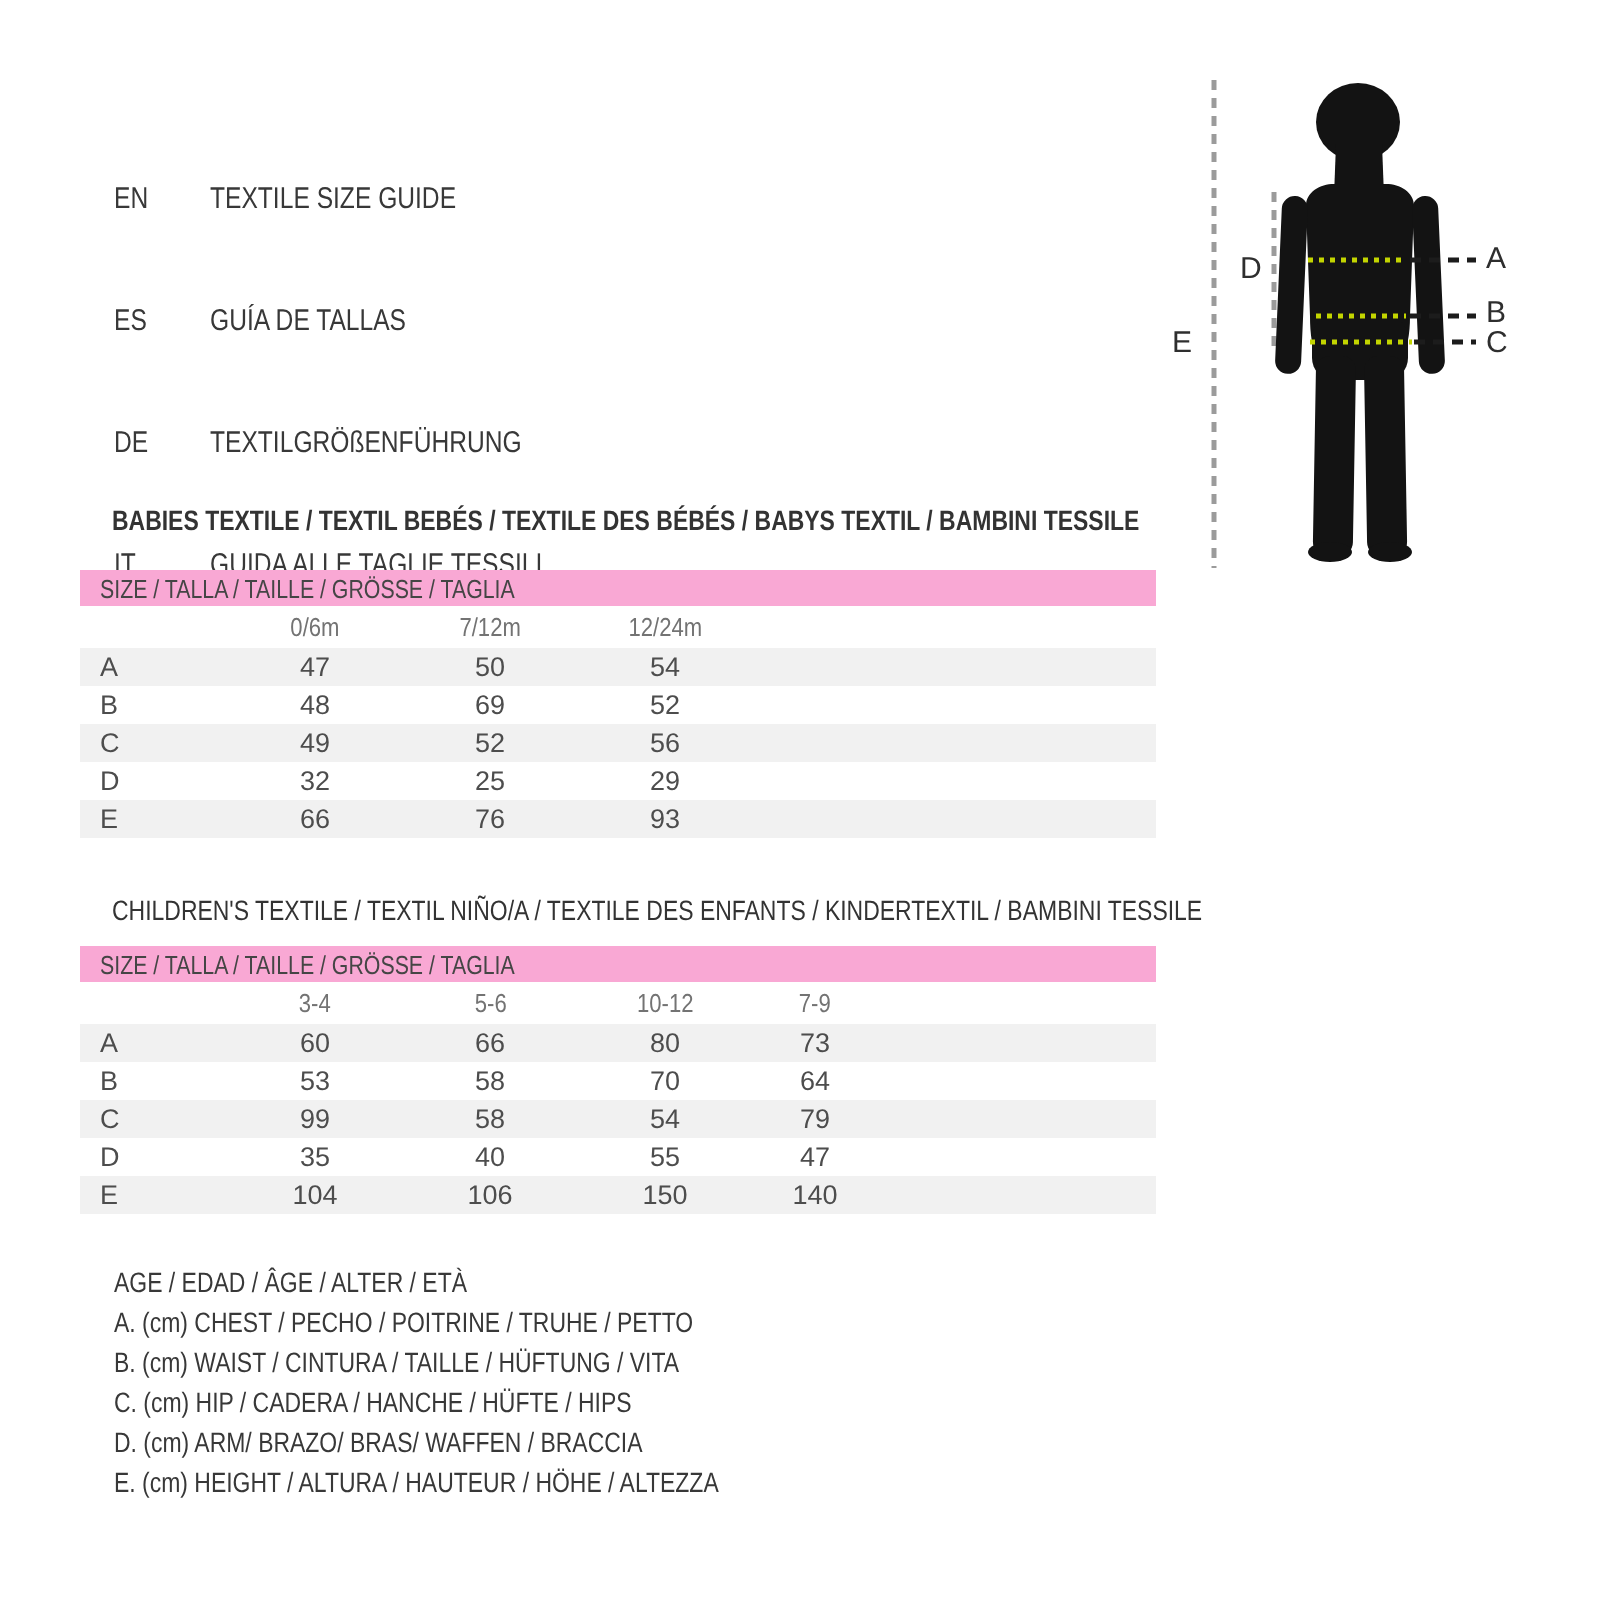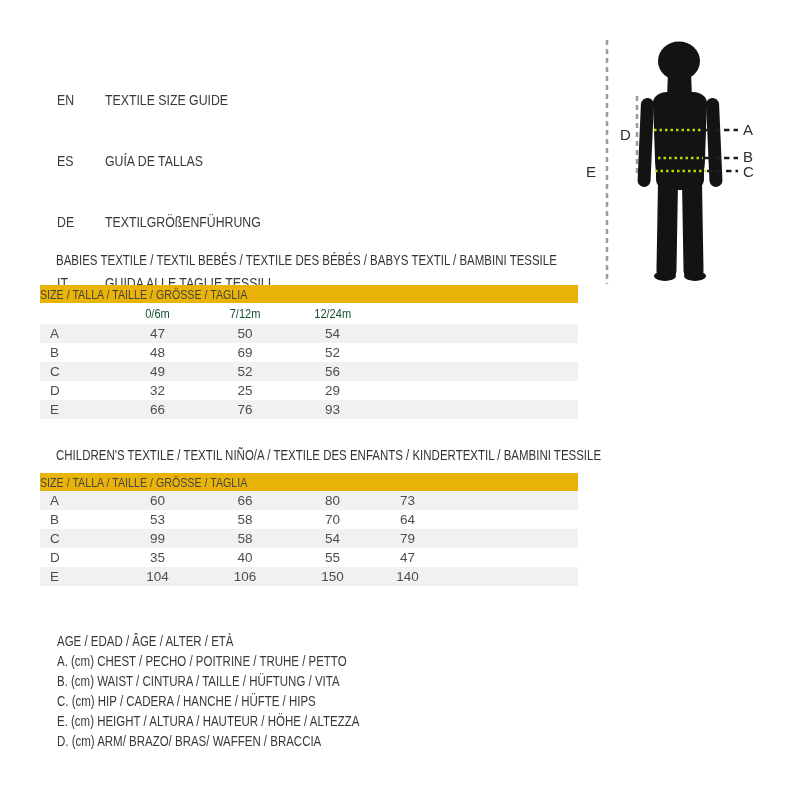--- a/index.html
+++ b/index.html
@@ -16,24 +16,24 @@
   .lang-code{width:48px;}
   
   .fig{position:absolute;left:0;top:0;}
   .fig-label{position:absolute;font-size:15px;color:#2e2e2e;line-height:18px;}
 
   
   .heading{position:absolute;left:56px;font-size:14px;color:#333;white-space:nowrap;}
 
   
   .table{position:absolute;left:40px;width:538px;font-size:13.5px;color:#4d4d4d;}
-  .thead{height:18px;background:#eab308;display:flex;align-items:center;
-         box-sizing:border-box;font-size:13px;color:#454545;}
+  .thead{height:18px;background:#f9a8d4;display:flex;align-items:center;
+         padding-left:10px;box-sizing:border-box;font-size:13px;color:#454545;}
   .trow{display:grid;grid-template-columns:70px 95px 80px 95px 55px;align-items:center;}
-  .agerow{height:21px;font-size:13px;color:#14532d;}
+  .agerow{height:21px;font-size:13px;color:#737373;}
   .drow{height:19px;}
   .stripe{background:#f1f1f1;}
   .c{overflow:visible;}
   .lab{padding-left:10px;box-sizing:border-box;text-align:left;}
   .v{text-align:center;}
 
   
   .legend{position:absolute;left:57px;top:631px;font-size:14px;color:#383838;}
   .legend-line{height:20px;display:flex;align-items:center;text-align:right;}
 </style>
@@ -90,21 +90,21 @@
     <line x1="655" y1="171" x2="706" y2="171" stroke="#c3d500" stroke-width="2.5" stroke-dasharray="2.5 3"></line>
     <line x1="707" y1="171" x2="738" y2="171" stroke="#1c1c1c" stroke-width="2.5" stroke-dasharray="5.5 4"></line>
   </svg>
 
   <div class="fig-label" style="left:743px;top:121px;">A</div>
   <div class="fig-label" style="left:743px;top:148px;">B</div>
   <div class="fig-label" style="left:743px;top:163px;">C</div>
   <div class="fig-label" style="left:620px;top:126px;">D</div>
   <div class="fig-label" style="left:586px;top:163px;">E</div>
 
-  <div class="heading" style="top:252px;">
+  <div class="heading" style="top:252px;font-weight:bold;">
     <span class="cond">BABIES TEXTILE / TEXTIL BEBÉS / TEXTILE DES BÉBÉS / BABYS TEXTIL / BAMBINI TESSILE</span>
   </div>
 
   <div class="table" style="top:285px;">
     <div class="thead">
       <span class="cond">SIZE / TALLA / TAILLE / GRÖSSE / TAGLIA</span>
     </div>
     <div class="trow agerow">
       <div class="c lab"></div>
       <div class="c v"><span class="condc">0/6m</span></div>
@@ -150,20 +150,27 @@
   </div>
 
   <div class="heading" style="top:447px;">
     <span class="cond">CHILDREN'S TEXTILE / TEXTIL NIÑO/A / TEXTILE DES ENFANTS / KINDERTEXTIL / BAMBINI TESSILE</span>
   </div>
 
   <div class="table" style="top:473px;">
     <div class="thead">
       <span class="cond">SIZE / TALLA / TAILLE / GRÖSSE / TAGLIA</span>
     </div>
+    <div class="trow agerow">
+      <div class="c lab"></div>
+      <div class="c v"><span class="condc">3-4</span></div>
+      <div class="c v"><span class="condc">5-6</span></div>
+      <div class="c v"><span class="condc">10-12</span></div>
+      <div class="c v"><span class="condc">7-9</span></div>
+    </div>
     <div class="trow drow stripe">
       <div class="c lab">A</div>
       <div class="c v">60</div>
       <div class="c v">66</div>
       <div class="c v">80</div>
       <div class="c v">73</div>
     </div>
     <div class="trow drow">
       <div class="c lab">B</div>
       <div class="c v">53</div>
@@ -201,20 +208,20 @@
     <div class="legend-line">
         <span class="cond">A. (cm) CHEST / PECHO / POITRINE / TRUHE / PETTO</span>
       </div>
     <div class="legend-line">
         <span class="cond">B. (cm) WAIST / CINTURA / TAILLE / HÜFTUNG / VITA</span>
       </div>
     <div class="legend-line">
         <span class="cond">C. (cm) HIP / CADERA / HANCHE / HÜFTE / HIPS</span>
       </div>
     <div class="legend-line">
+        <span class="cond">D. (cm) ARM/ BRAZO/ BRAS/ WAFFEN / BRACCIA</span>
+      </div>
+    <div class="legend-line">
         <span class="cond">E. (cm) HEIGHT / ALTURA / HAUTEUR / HÖHE / ALTEZZA</span>
       </div>
-    <div class="legend-line">
-        <span class="cond">D. (cm) ARM/ BRAZO/ BRAS/ WAFFEN / BRACCIA</span>
-      </div>
   </div>
 
 </div>
 
 </body></html>

